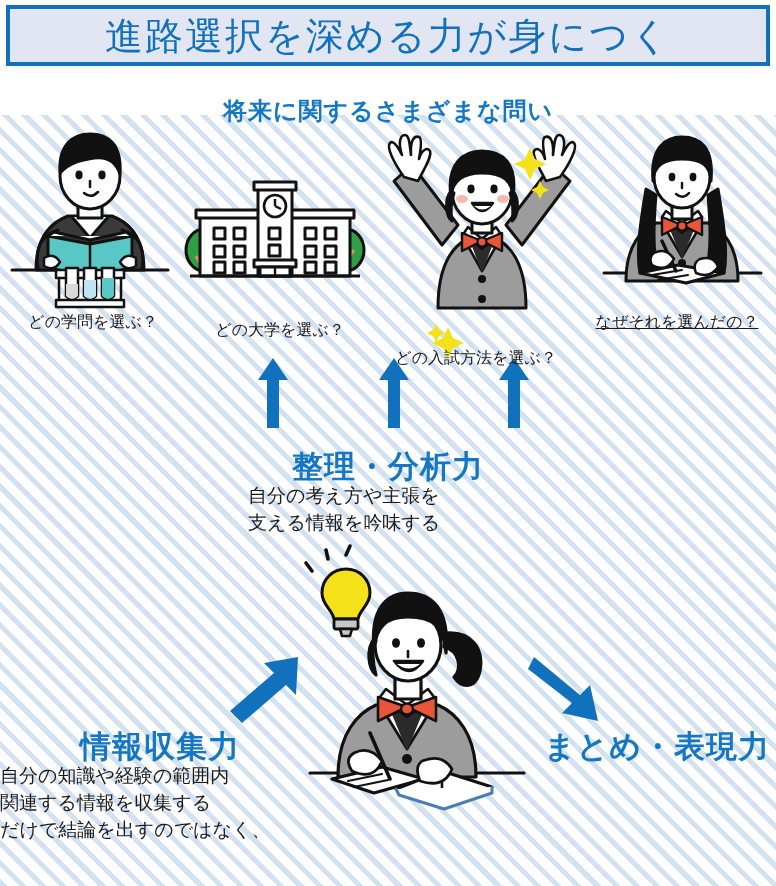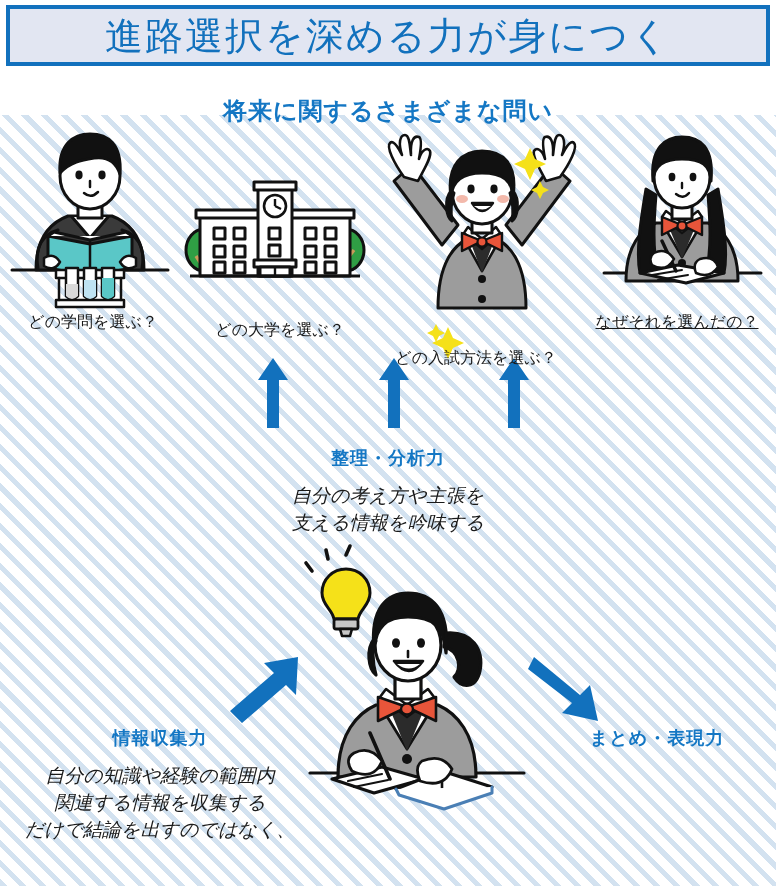--- a/index.html
+++ b/index.html
@@ -49,25 +49,25 @@
   
   .caption{
     position:absolute; text-align:center;
     font-size:16px; color:#1a1a1a; white-space:nowrap;
     font-weight:500;
   }
 
   
   .sec-head{
     position:absolute; text-align:center; white-space:nowrap;
-    font-size:18px; font-weight:bold; color:#1477c4; letter-spacing:1px;
+    font-size:31px; font-weight:bold; color:#1477c4; letter-spacing:1px;
   }
   .sec-body{
-    position:absolute; text-align:center; white-space:nowrap;
-    font-size:19px; color:#1a1a1a; line-height:1.42;font-style:italic;
+    position:absolute; text-align:left; white-space:nowrap;
+    font-size:19px; color:#1a1a1a; line-height:1.42;
   }
   .sec-body div{ white-space:nowrap; }
 
   svg{ display:block; overflow:visible; }
   .abs{ position:absolute; }
 </style>
 </head>
 <body>
 
 <div id="root">

